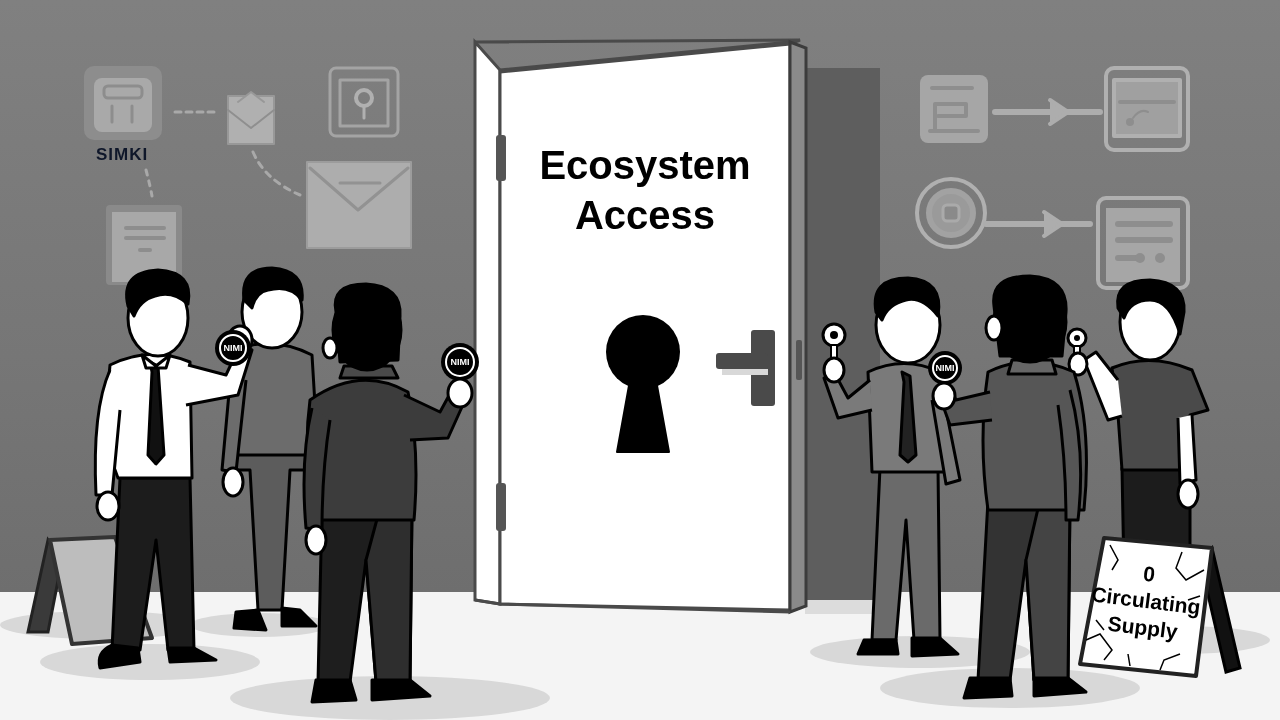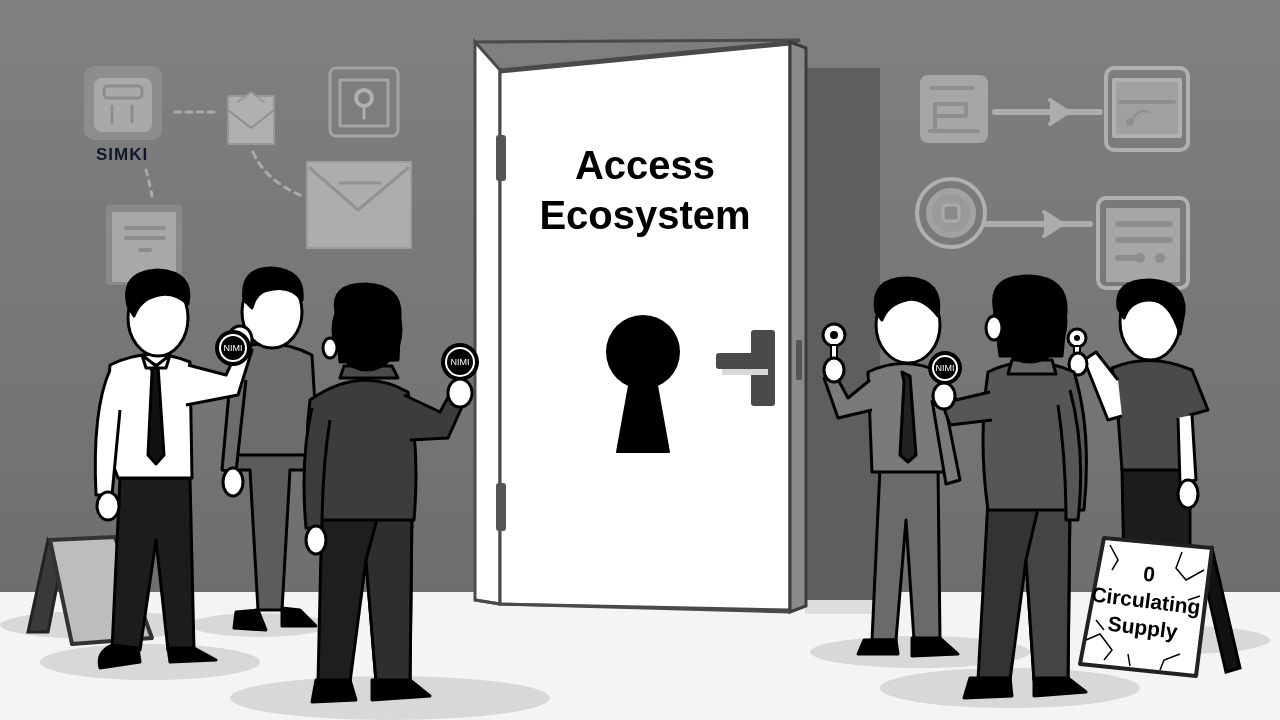--- a/index.html
+++ b/index.html
@@ -3,21 +3,21 @@
 <meta charset="utf-8">
 <style>
   html,body{margin:0;padding:0;}
   body{width:1280px;height:720px;overflow:hidden;background:#7a7a7a;position:relative;font-family:"Liberation Sans",sans-serif;}
   .wall{position:absolute;left:0;top:0;width:1280px;height:594px;background:linear-gradient(180deg,#808080 0%,#767676 60%,#6e6e6e 100%);}
   .floor{position:absolute;left:0;top:592px;width:1280px;height:128px;background:#f4f4f4;}
   .scene{position:absolute;left:0;top:0;width:1280px;height:720px;}
   .door-text{position:absolute;left:500px;top:140px;width:290px;text-align:center;font-weight:bold;font-size:40px;line-height:50px;color:#000;font-family:"Liberation Sans",sans-serif;}
   .sign-text{position:absolute;left:1086px;top:560px;width:120px;text-align:center;font-weight:bold;font-size:21px;line-height:27px;color:#000;transform:rotate(7deg);font-family:"Liberation Sans",sans-serif;}
   .wall-label{position:absolute;left:96px;top:145px;font-size:17px;font-weight:bold;color:#0f172a;letter-spacing:1px;font-family:"Liberation Sans",sans-serif;}
-  .coin-text{position:absolute;font-size:9px;font-weight:normal;color:#fff;text-align:center;font-family:"Liberation Sans",sans-serif;}
+  .coin-text{position:absolute;font-size:9px;font-weight:bold;color:#fff;text-align:center;font-family:"Liberation Sans",sans-serif;}
 </style>
 </head>
 <body>
 
 <div class="wall"></div>
 <div class="floor"></div>
 
 <svg class="scene" viewBox="0 0 1280 720" xmlns="http://www.w3.org/2000/svg">
 
   <g fill="none" stroke="#a9a9a9" stroke-width="5" stroke-linecap="round" stroke-linejoin="round">
@@ -256,22 +256,22 @@
       <path d="M1188 600 L1200 596"></path>
       <path d="M1086 640 L1100 634 L1112 650 L1104 660"></path>
       <path d="M1096 620 L1104 630"></path>
       <path d="M1160 670 L1164 660 L1180 654"></path>
       <path d="M1130 666 L1128 654"></path>
     </g>
   </g>
 </svg>
 
 <div class="door-text">
+  <div>Ecosystem</div>
   <div>Access</div>
-  <div>Ecosystem</div>
 </div>
 
 <div class="wall-label">SIMKI</div>
 
 <div class="coin-text" style="left:219px;top:343px;width:28px;">NIMI</div>
 <div class="coin-text" style="left:446px;top:357px;width:28px;">NIMI</div>
 <div class="coin-text" style="left:931px;top:363px;width:28px;">NIMI</div>
 
 <div class="sign-text">
   <div>0</div>

